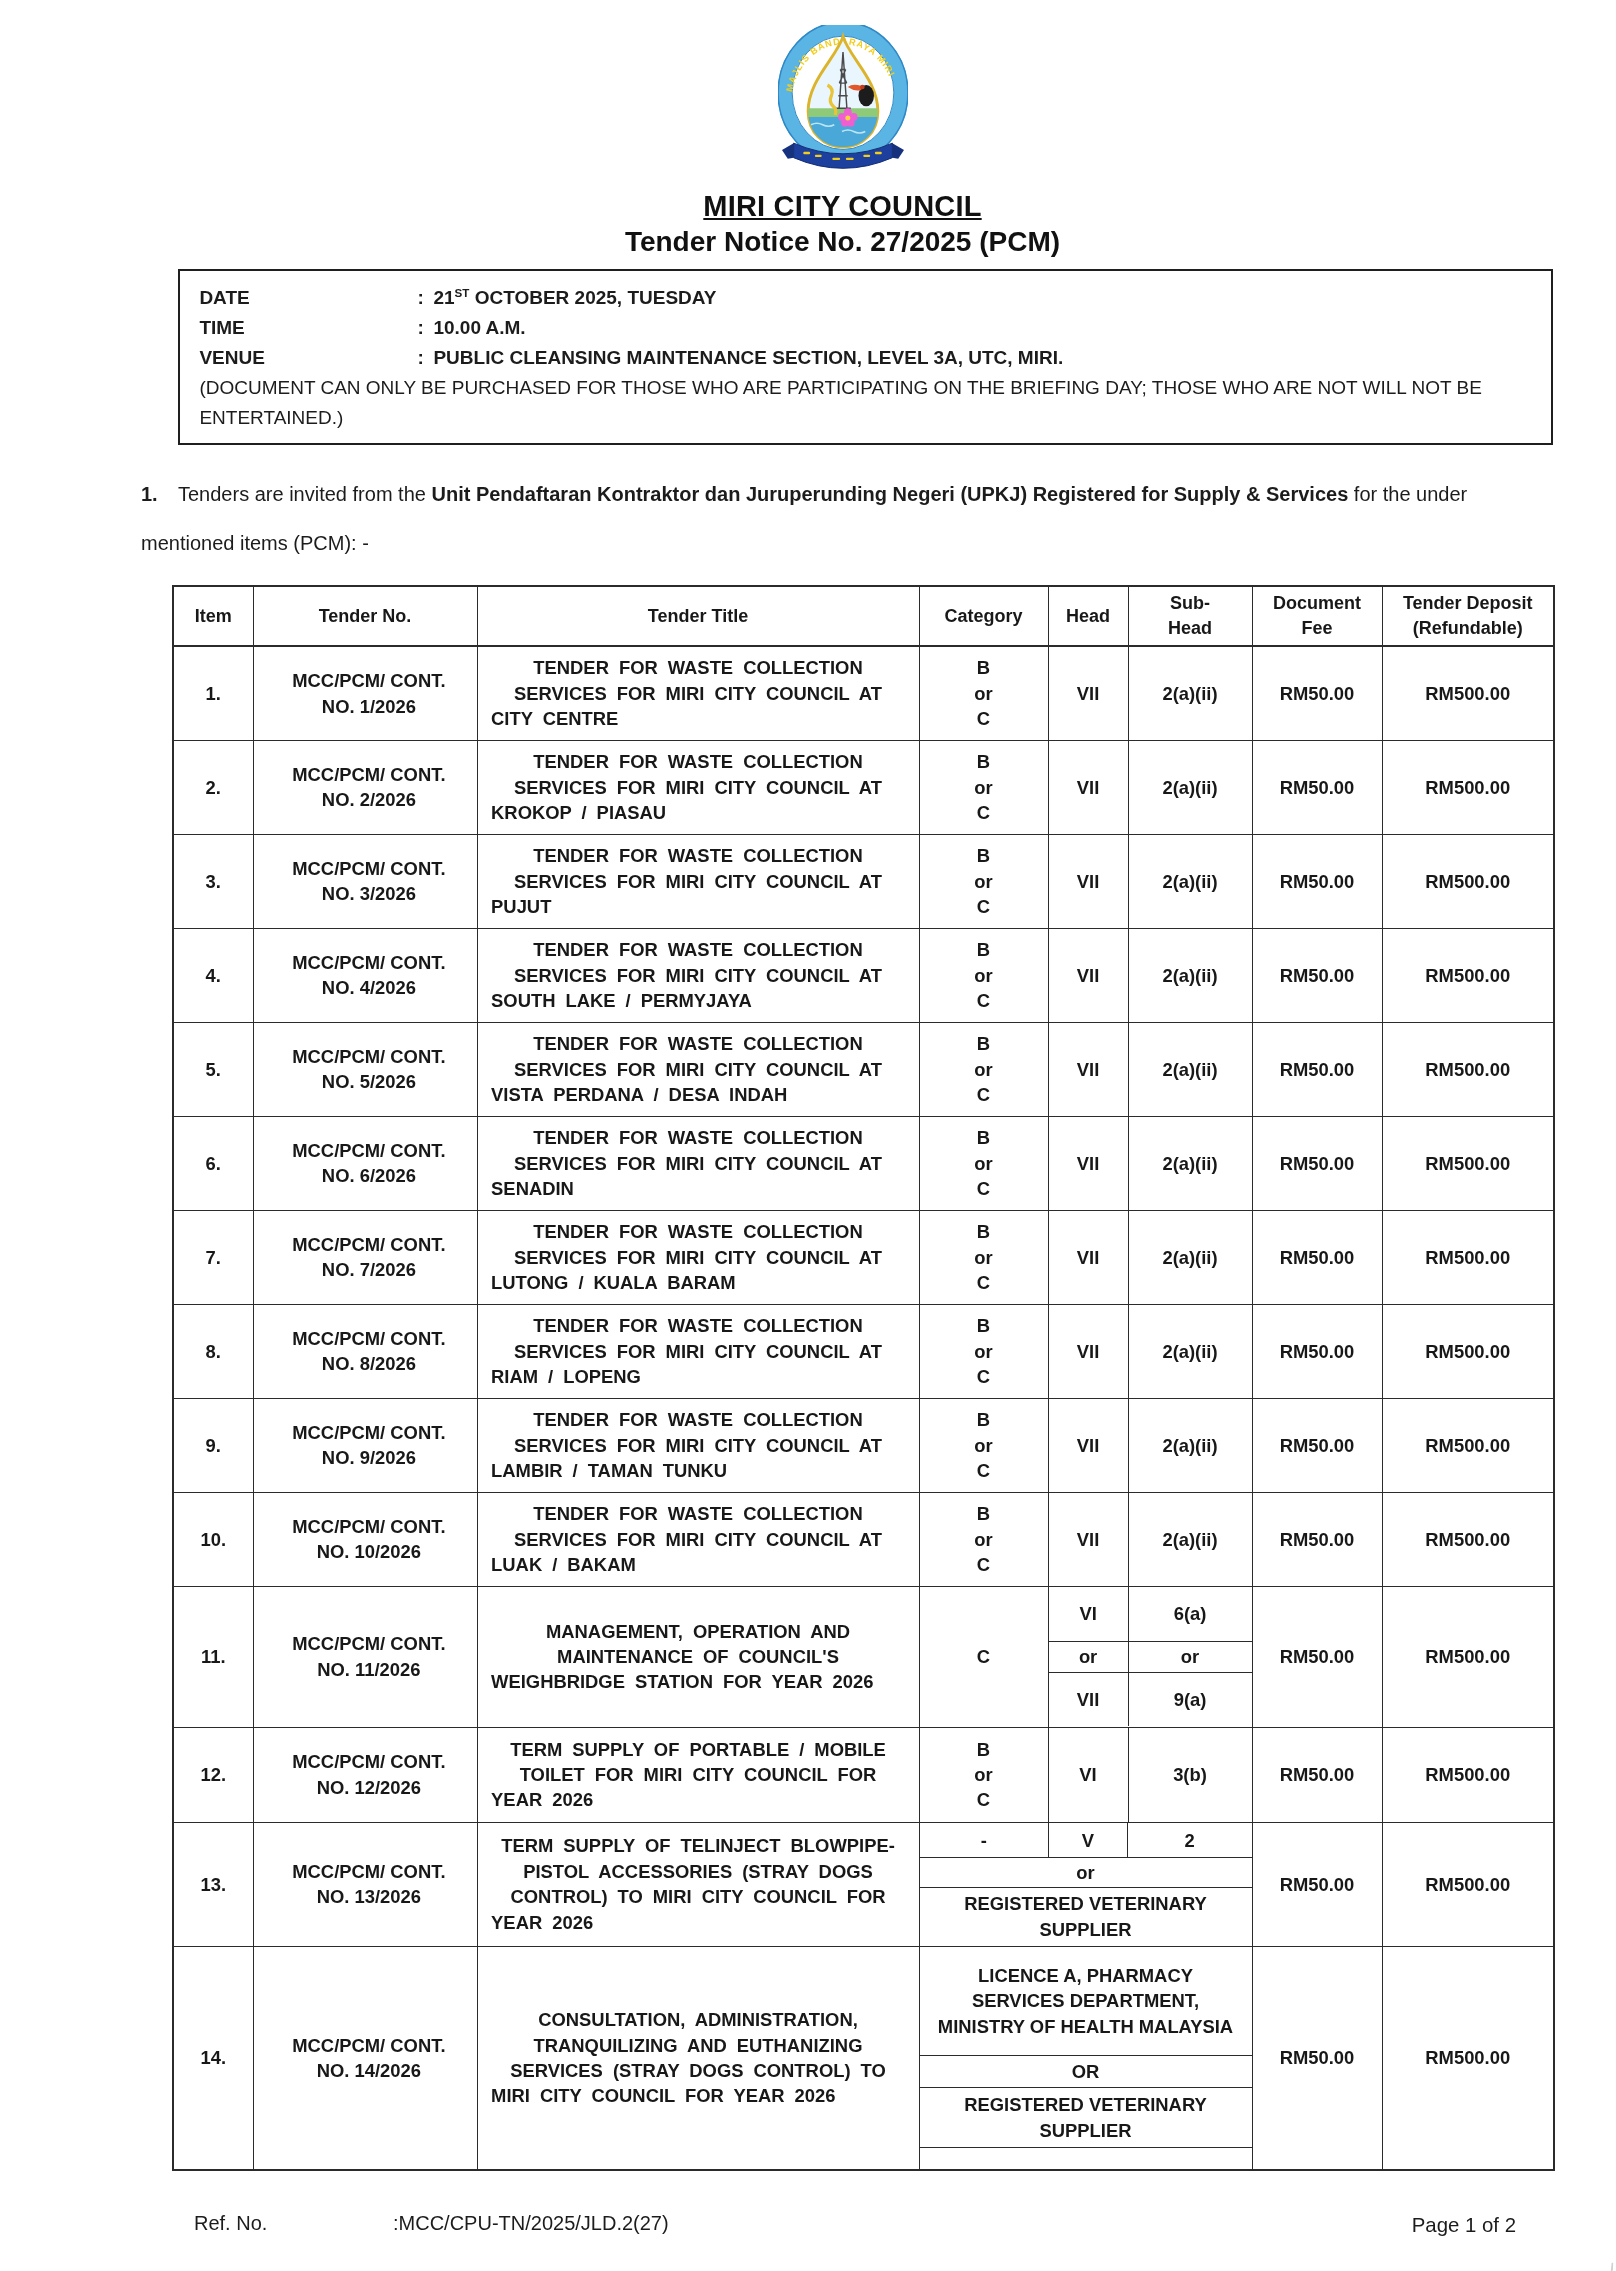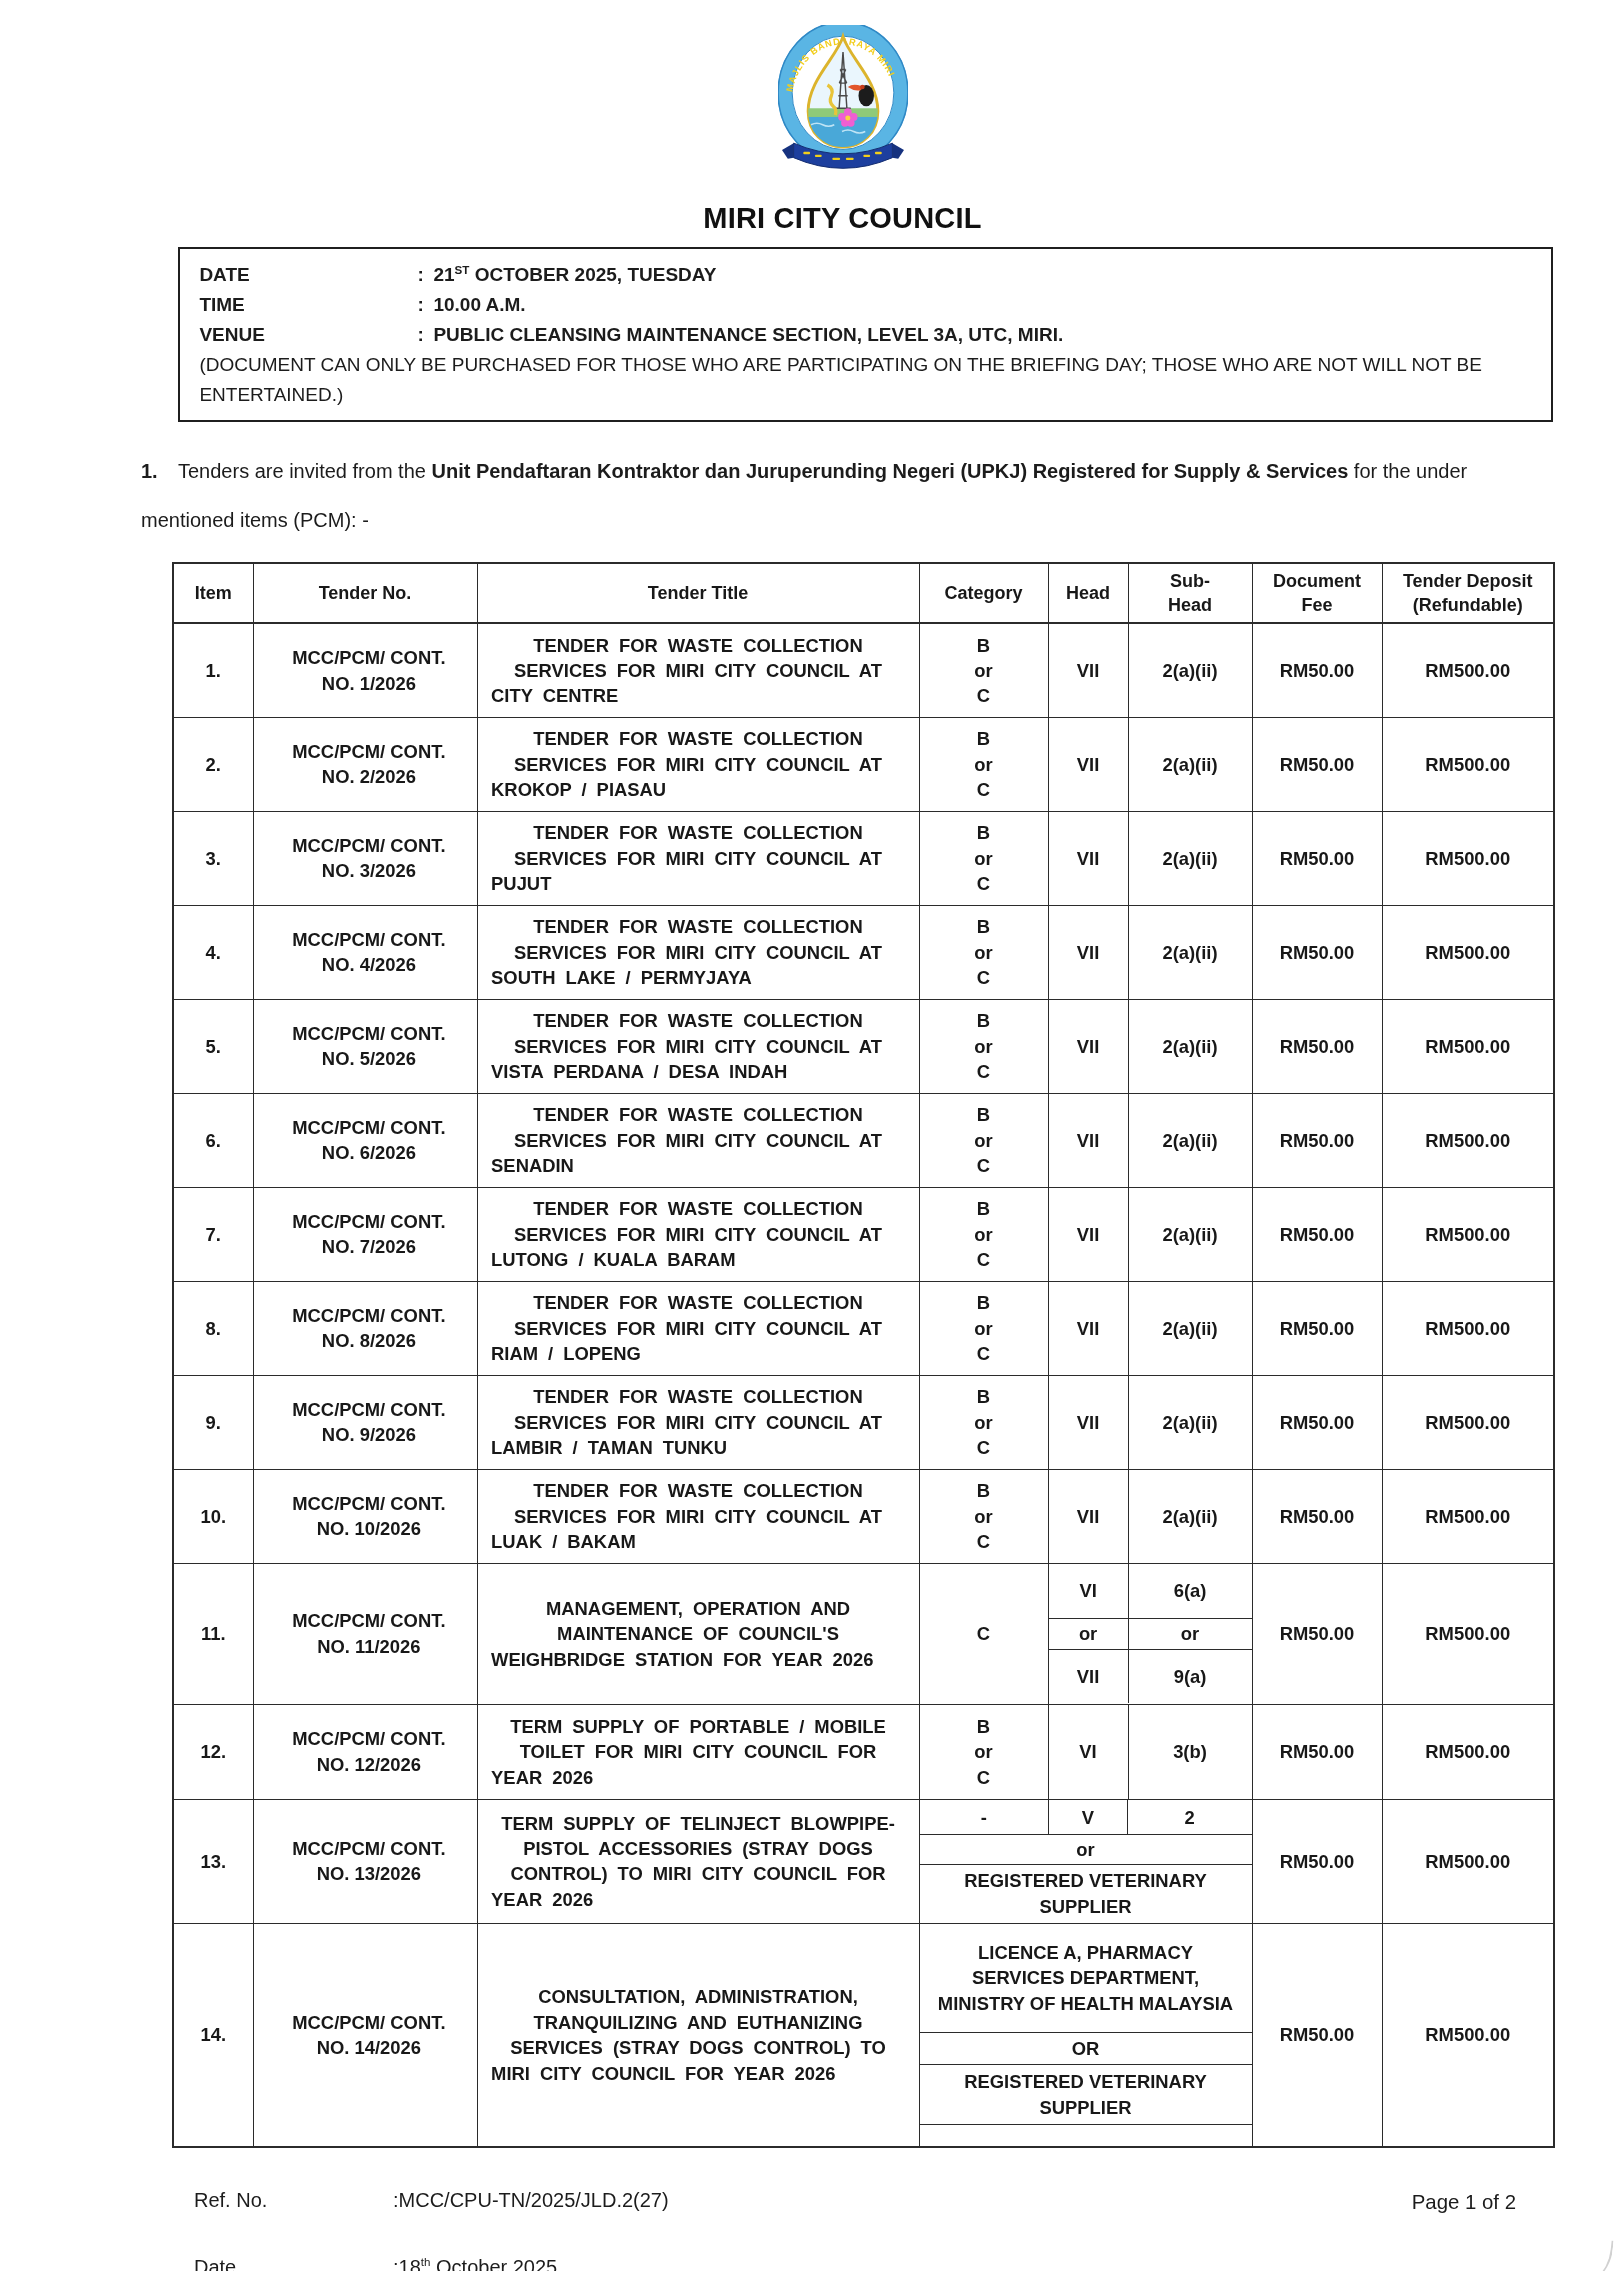--- a/index.html
+++ b/index.html
@@ -13,21 +13,21 @@
   .page{
     position:relative;
     width:var(--page-w);
     min-height:2272px;
     background:#fff;
     overflow:hidden;
   }
   
   .header-block{ padding-top:25px; text-align:center; padding-left:68px; }
   .logo-wrap{ display:inline-block; line-height:0; }
-  .org-title{ font-size:29px; font-weight:700; letter-spacing:0.2px; margin-top:20px; color:#111; }
+  .org-title{ font-size:29px; font-weight:700; letter-spacing:0.2px; margin-top:8px; color:#111;text-decoration:underline; }
   .notice-title{ font-size:28px; font-weight:700; margin-top:2.9px; color:#111; }
   
   .note-box{
     margin:11.6px 64px 0 178px;
     border:2.9px solid #1f1f1f;
     padding:11.6px 19.4px 9.7px 19.4px;
     font-size:19px;
     line-height:30px;
   }
   .note-box .b{font-weight:700;}
@@ -176,20 +176,21 @@
             <rect x="38" y="134" width="7" height="2.4" rx="1"></rect>
             <rect x="56" y="137" width="8" height="2.4" rx="1"></rect>
             <rect x="70" y="137" width="8" height="2.4" rx="1"></rect>
             <rect x="88" y="134" width="7" height="2.4" rx="1"></rect>
             <rect x="100" y="131" width="7" height="2.4" rx="1"></rect>
           </g>
         </g>
       </svg>
     </div>
     <h1 class="org-title">MIRI CITY COUNCIL</h1>
+    <h2 class="notice-title">Tender Notice No. 27/2025 (PCM)</h2>
   </div>
 
   <div class="note-box">
     <div class="note-row">
       <span class="note-label">DATE</span>
         <span class="note-colon">:</span>
         <span class="note-value"><span>21</span><sup>ST</sup><span> OCTOBER 2025, TUESDAY</span></span>
     </div>
     <div class="note-row">
       <span class="note-label">TIME</span>

